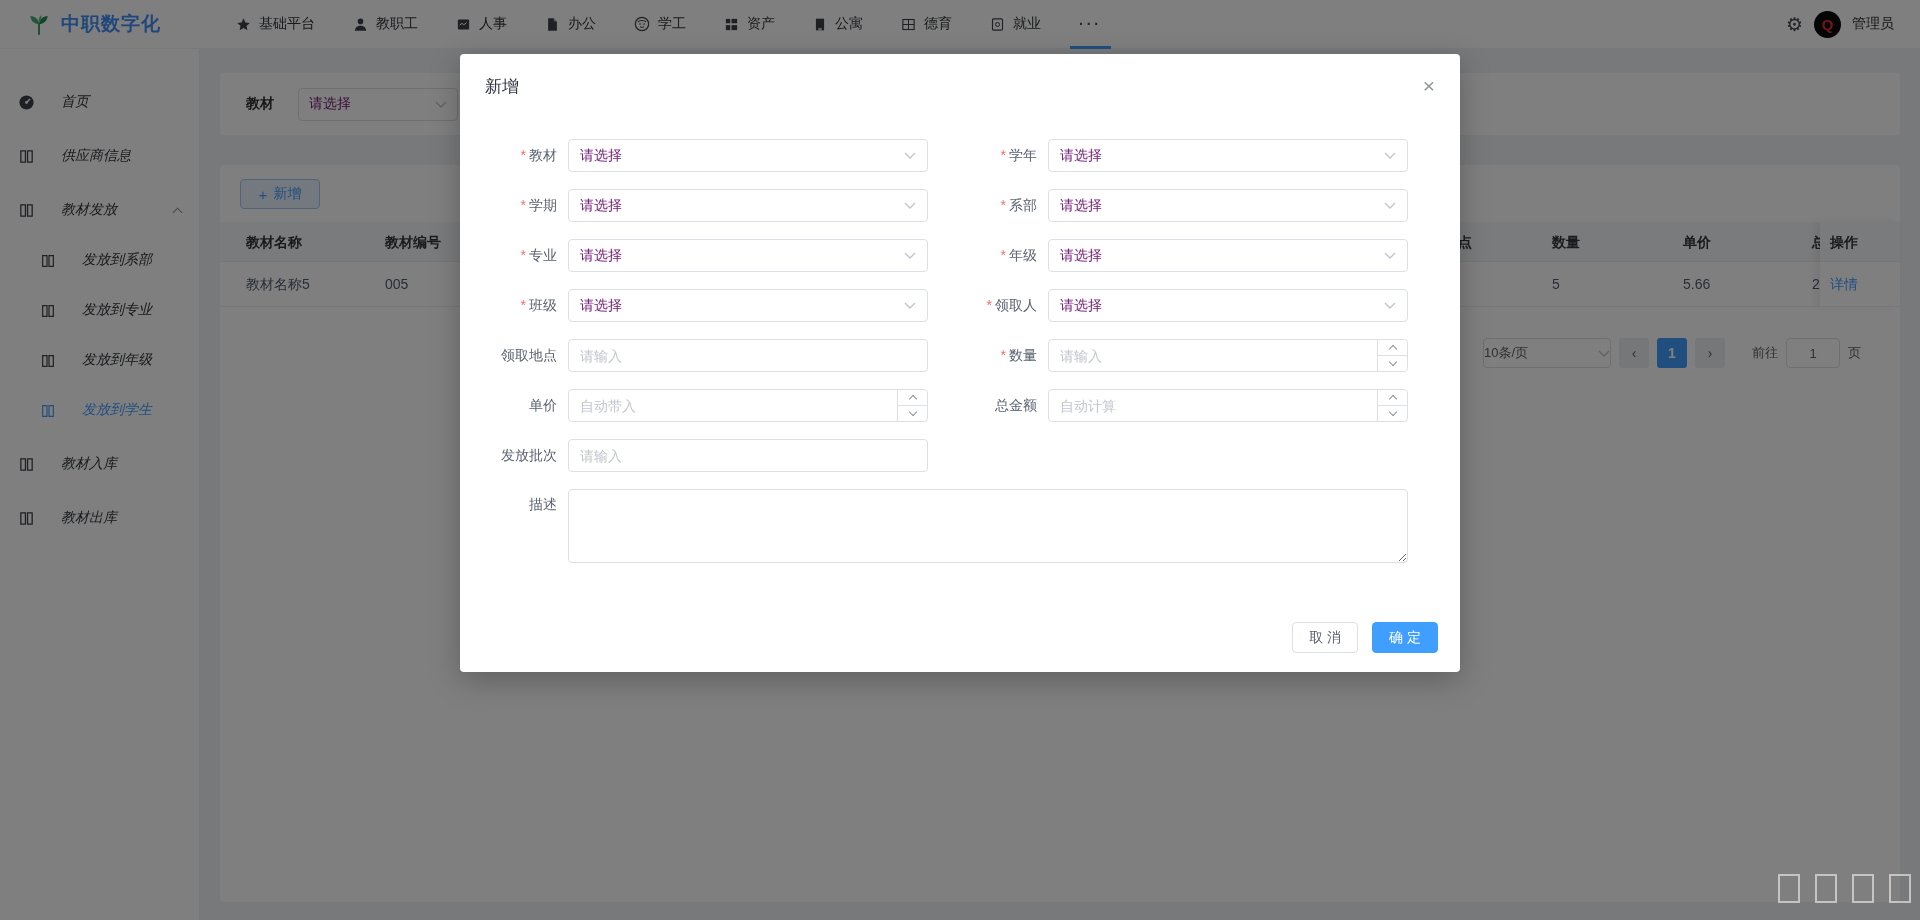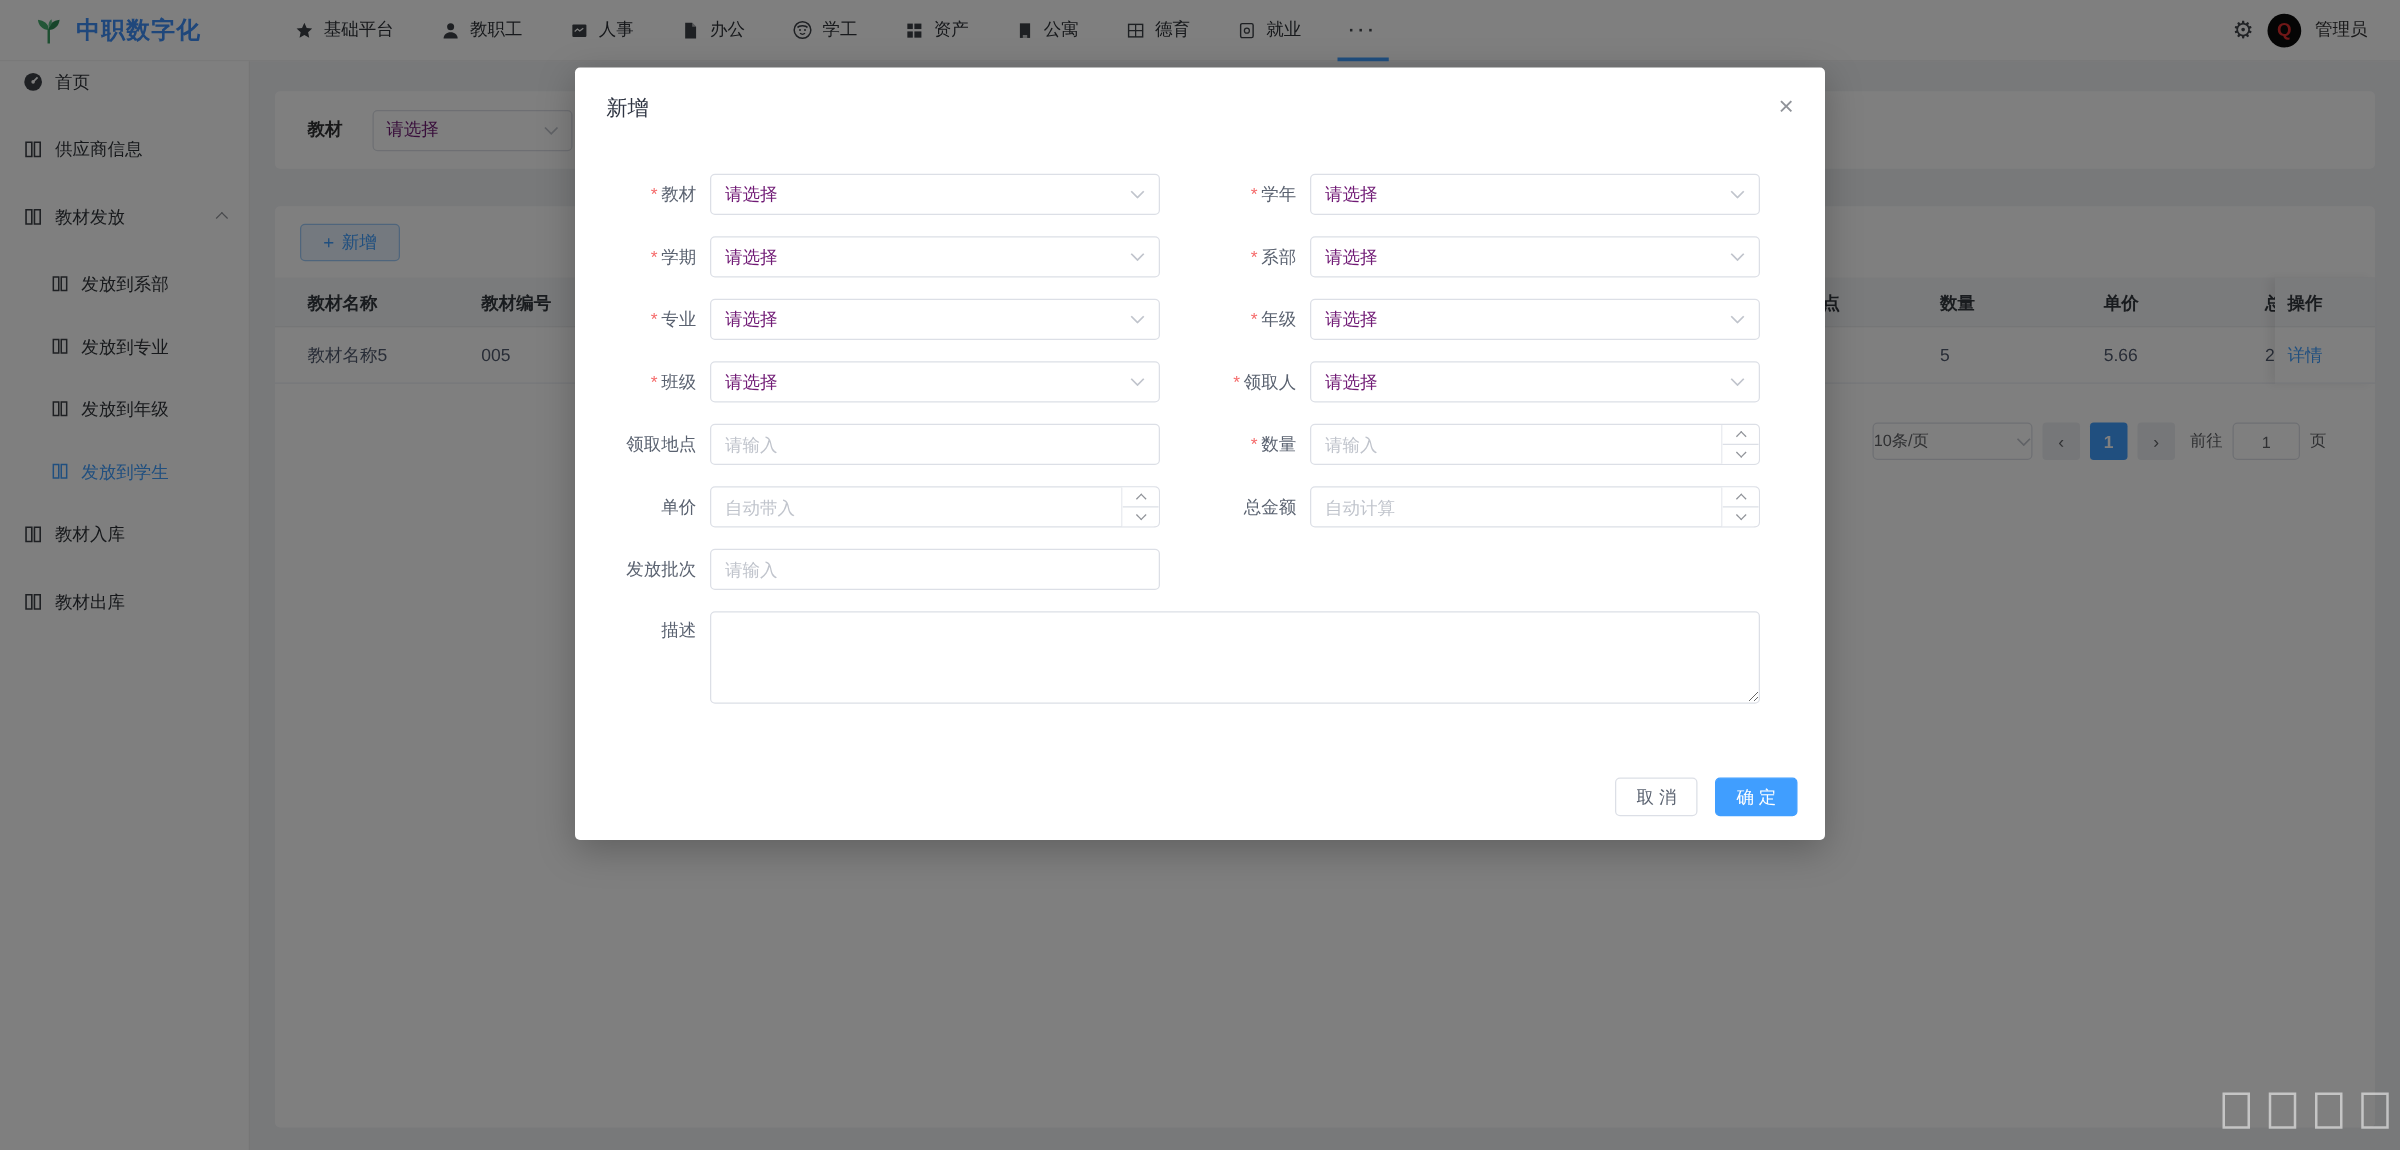--- a/index.html
+++ b/index.html
@@ -21,22 +21,22 @@
 .nav-more-dots { letter-spacing:3px; font-weight:bold; color:#45494e; }
 .topbar-right { margin-left:auto; display:flex; align-items:center; gap:11px; }
 .gear { font-size:19px; color:#43474d; cursor:pointer; }
 .avatar { width:27px; height:27px; border-radius:50%; background:#0a0a0a; color:#e02f2f;
   display:flex; align-items:center; justify-content:center; font-weight:bold; font-size:15px; cursor:pointer; }
 .username { font-size:14px; color:#303133; }
 
 
 .sidebar { position:absolute; top:49px; left:0; bottom:0; width:200px; background:#fff;
   border-right:1px solid #ededed; padding-top:8px; z-index:1; }
-.side-item { height:54px; display:flex; align-items:flex-start; gap:9px; padding-left:18px;
-  font-size:14px; color:#2f3338; cursor:pointer; }
+.side-item { height:54px; display:flex; align-items:flex-end; gap:26px; padding-left:18px;
+  font-size:14px; color:#2f3338; cursor:pointer;font-style:italic; }
 .side-sub { height:50px; padding-left:40px; }
 .side-item.active { color:#409EFF; }
 .side-item .chev { margin-left:auto; margin-right:18px; }
 .chev-down,.chev-up { display:inline-block; width:7px; height:7px;
   border-left:1.5px solid #909399; border-top:1.5px solid #909399; }
 .chev-down { transform:rotate(225deg); margin-top:-4px; }
 .chev-up { transform:rotate(45deg); margin-top:4px; }
 
 
 .content { position:absolute; left:200px; top:49px; right:0; bottom:0; }
@@ -65,21 +65,21 @@
   padding-left:10px; font-weight:bold; color:#33383e; }
 .opcol-c { height:45px; background:#fff; border-bottom:1px solid #ebeef5; line-height:45px; padding-left:10px; }
 .link { color:#409EFF; text-decoration:none; cursor:pointer; }
 .pagin { position:absolute; right:39px; top:173px; display:flex; align-items:center; gap:8px;
   font-size:13px; color:#606266; }
 .psize { width:128px; height:30px; border:1px solid #dcdfe6; border-radius:4px; background:#fff;
   display:flex; align-items:center; justify-content:space-between; padding:0 0; cursor:pointer;gap:12px; }
 .pbtn { min-width:30px; height:30px; background:#eceef2; border:none; border-radius:3px;
   color:#606266; font-size:14px; cursor:pointer; }
 .pbtn.active { background:#409EFF; color:#fff; font-weight:bold; }
-.goto-label { margin-left:4px; }
+.goto-label { margin-left:19px; }
 .goto-input { width:54px; height:30px; border:1px solid #dcdfe6; border-radius:4px; text-align:center;
   font-size:13px; color:#606266; outline:none; }
 
 
 .overlay { position:absolute; inset:0; background:rgba(0,0,0,0.5); z-index:10; }
 .corner-squares { position:absolute; right:9px; bottom:17px; display:flex; gap:15px; z-index:11; }
 .corner-squares .sq { width:22px; height:29px; border:2px solid rgba(255,255,255,0.55); }
 
 
 .modal { position:absolute; left:460px; top:54px; width:1000px; height:618px; background:#fff;

